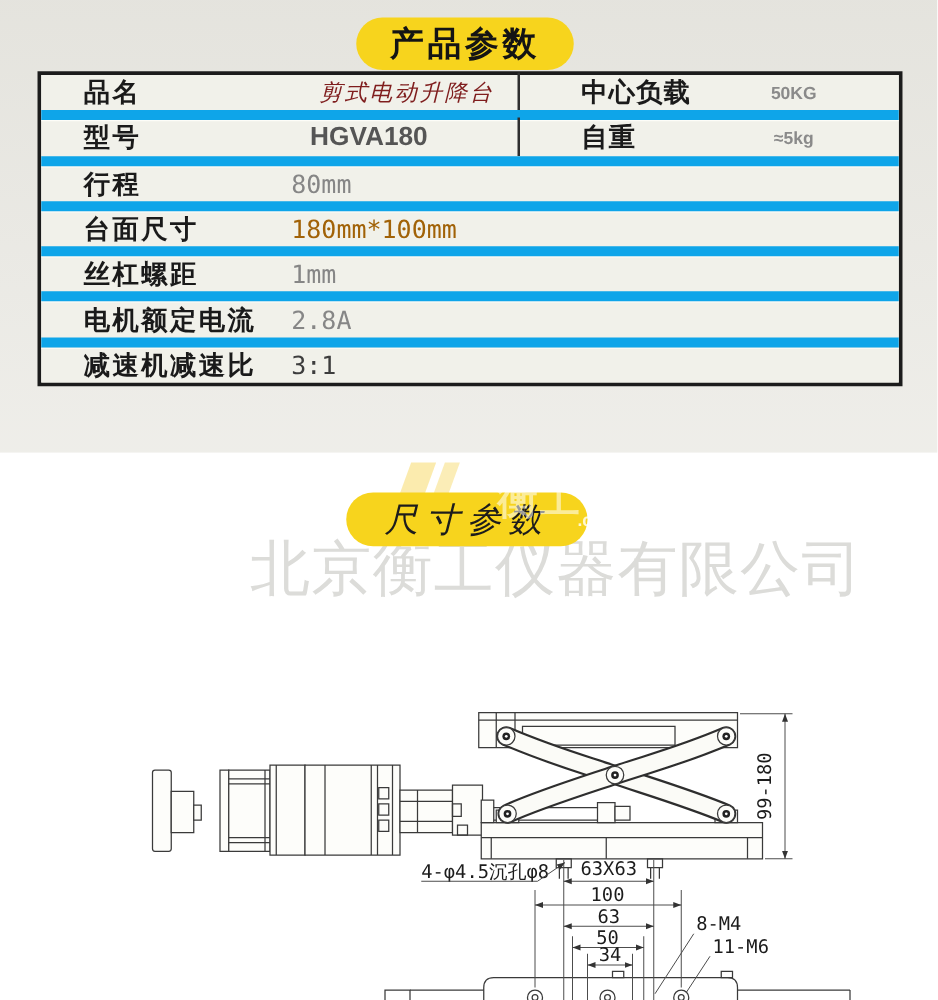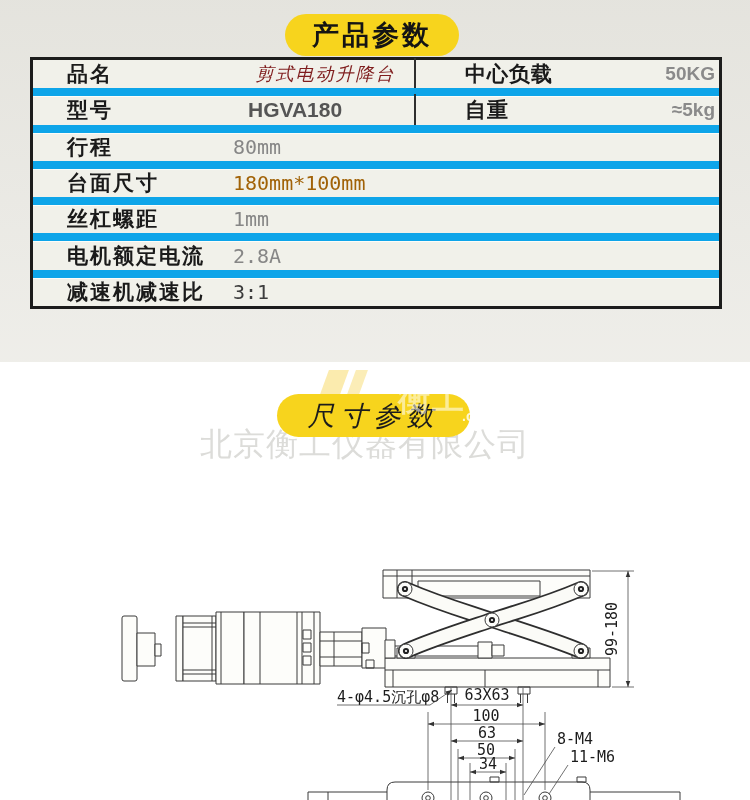--- a/index.html
+++ b/index.html
@@ -23,23 +23,23 @@
   .row + .row{border-top:8px solid #0ea5e9;box-shadow:inset 0 1px 0 #fdfdf8;}
   .cell{position:absolute;top:50%;transform:translateY(-50%);white-space:nowrap;}
   .c-label{left:34px;font-size:21px;font-weight:bold;color:#1a1a1a;letter-spacing:2px;}
   .c-val{left:200px;font-family:"DejaVu Sans Mono","Liberation Mono",monospace;font-size:20px;}
   .kai{left:165px;width:255px;text-align:center;font-family:"Liberation Serif",serif;
        font-style:italic;font-size:18px;color:#7f1d1d;letter-spacing:2px;}
   .model{font-family:"Liberation Sans",sans-serif;font-weight:bold;color:#555;font-size:21px;left:215px;}
   .g{color:#868686;} .d{color:#3d3d3d;} .m{color:#a16207;}
   .vdiv{position:absolute;left:381px;top:-2px;bottom:0;width:2px;background:#2e2e2e;}
   .c-label2{left:432px;font-size:21px;font-weight:bold;color:#1a1a1a;letter-spacing:1px;}
-  .c-val2{left:522px;width:160px;text-align:right;font-size:19px;font-weight:bold;color:#8a8a8a;}
-  
-  .wm-big{position:absolute;left:200px;top:423px;font-size:32px;color:#dcdcd9;
+  .c-val2{left:522px;width:160px;text-align:center;font-size:14px;font-weight:bold;color:#8a8a8a;}
+  
+  .wm-big{position:absolute;left:200px;top:423px;font-size:48px;color:#dcdcd9;
           letter-spacing:1px;white-space:nowrap;z-index:1;}
   .wm-bar1{position:absolute;left:318px;top:370px;width:20px;height:60px;background:#f6d34c;
            opacity:.45;transform:skewX(-20deg);z-index:1;}
   .wm-bar2{position:absolute;left:345px;top:370px;width:12px;height:60px;background:#f6d34c;
            opacity:.40;transform:skewX(-20deg);z-index:1;}
   .wm-small{position:absolute;left:398px;top:378px;font-size:32px;font-weight:bold;
             color:rgba(255,255,255,.55);letter-spacing:2px;z-index:5;}
   .wm-com{position:absolute;left:462px;top:408px;font-size:14px;font-weight:bold;
           color:rgba(255,255,255,.8);z-index:5;}
   

